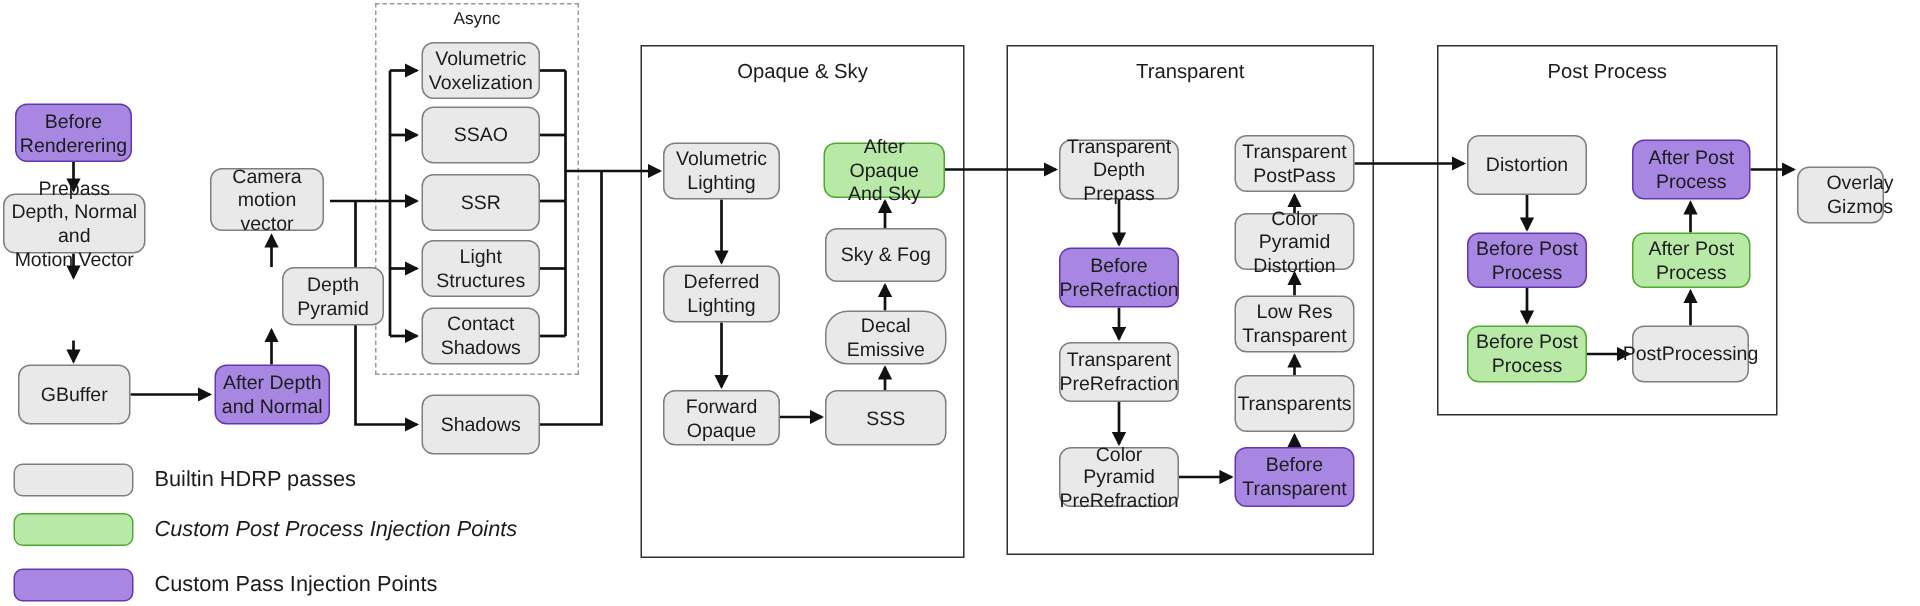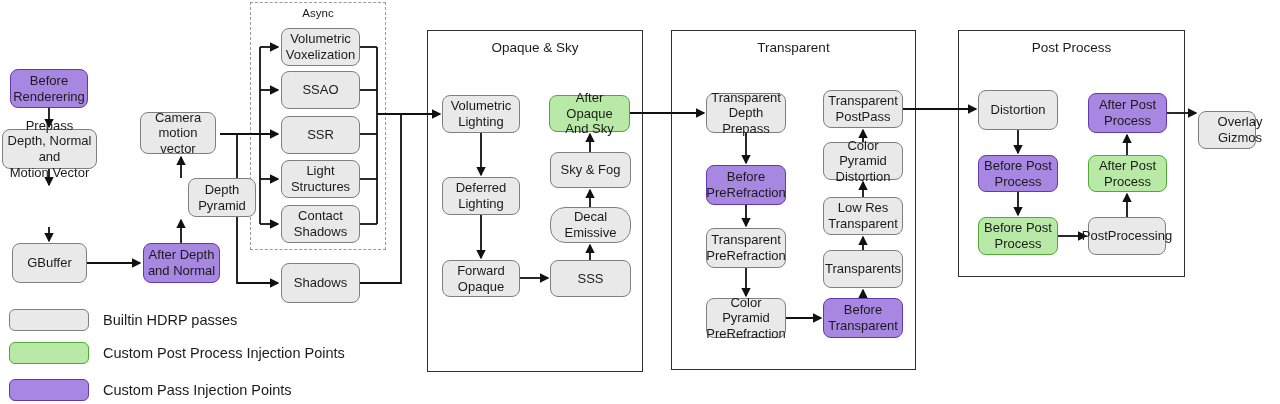--- a/index.html
+++ b/index.html
@@ -175,21 +175,21 @@
     <div class="node node--custom_pp" style="left: 1088px; top: 155px; width: 79px; height: 37px;">After Post
 Process</div>
     <div class="node node--custom_pass" style="left: 1088px; top: 93px; width: 79px; height: 40px;">After Post
 Process</div>
     <div class="node node--builtin" style="left: 1198px; top: 111px; width: 58px; height: 38px; padding-left: 28px;">Overlay
 Gizmos</div>
     <div class="legend-row" style="left: 9px; top: 309px;">
       <span class="legend-swatch node--builtin"></span>
       <span class="legend-label">Builtin HDRP passes</span>
     </div>
-    <div class="legend-row" style="left: 9px; top: 342px;">
+    <div class="legend-row" style="left: 9px; top: 342px; font-style: italic;">
       <span class="legend-swatch node--custom_pp"></span>
       <span class="legend-label">Custom Post Process Injection Points</span>
     </div>
     <div class="legend-row" style="left: 9px; top: 379px;">
       <span class="legend-swatch node--custom_pass"></span>
       <span class="legend-label">Custom Pass Injection Points</span>
     </div>
   </div>
 
 </body></html>

